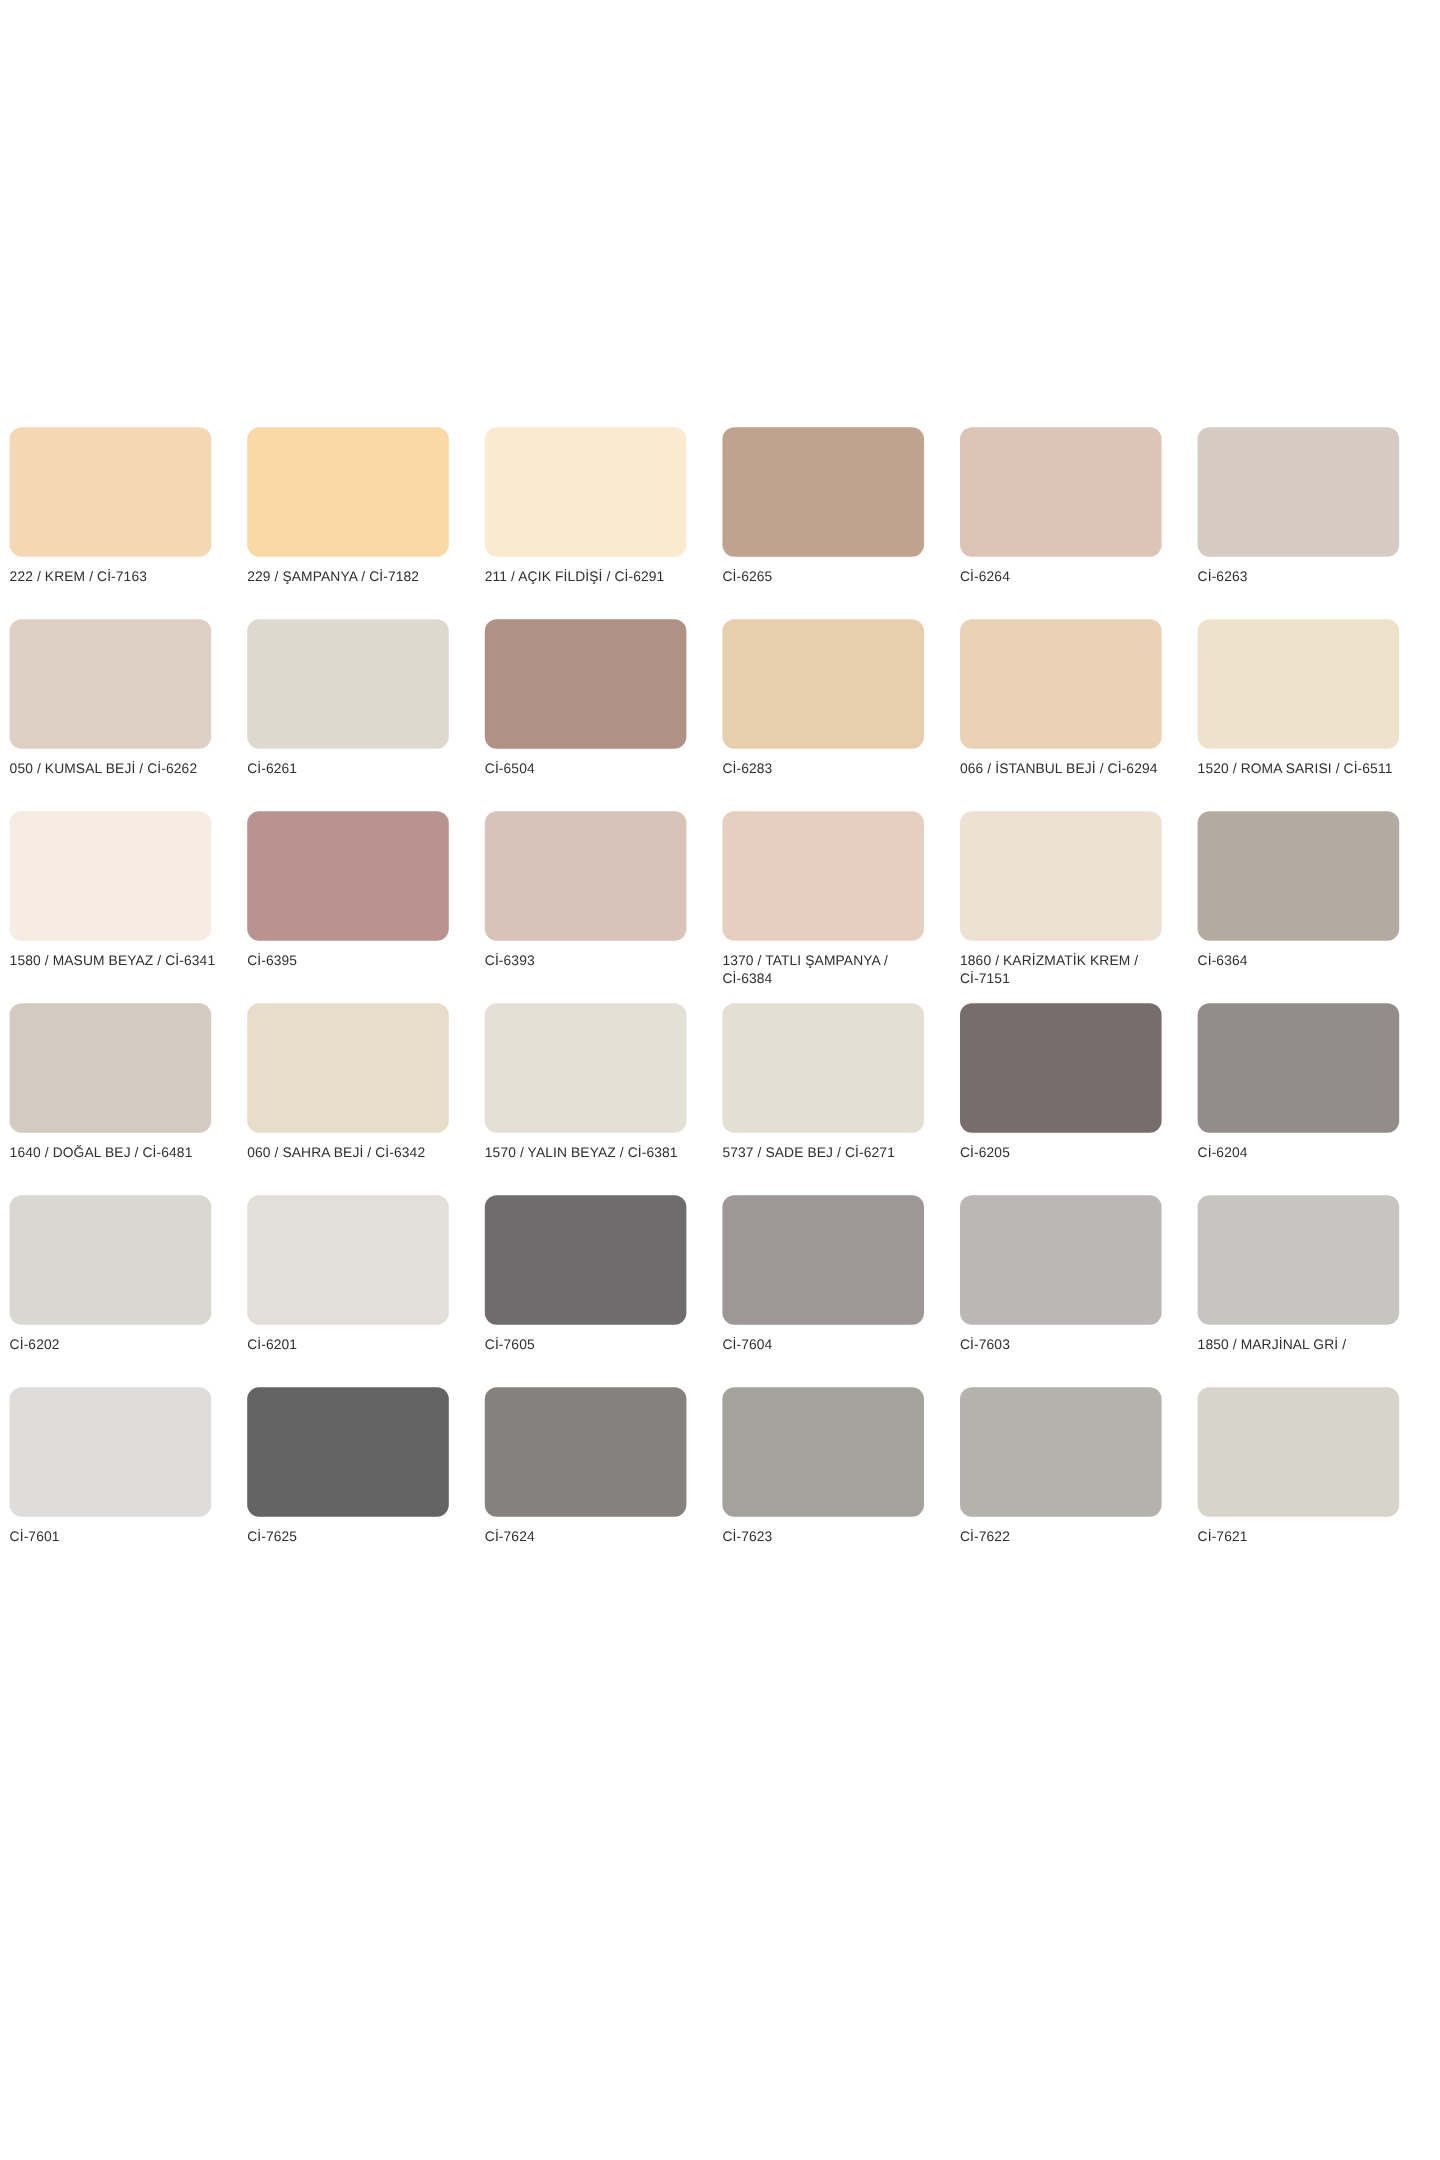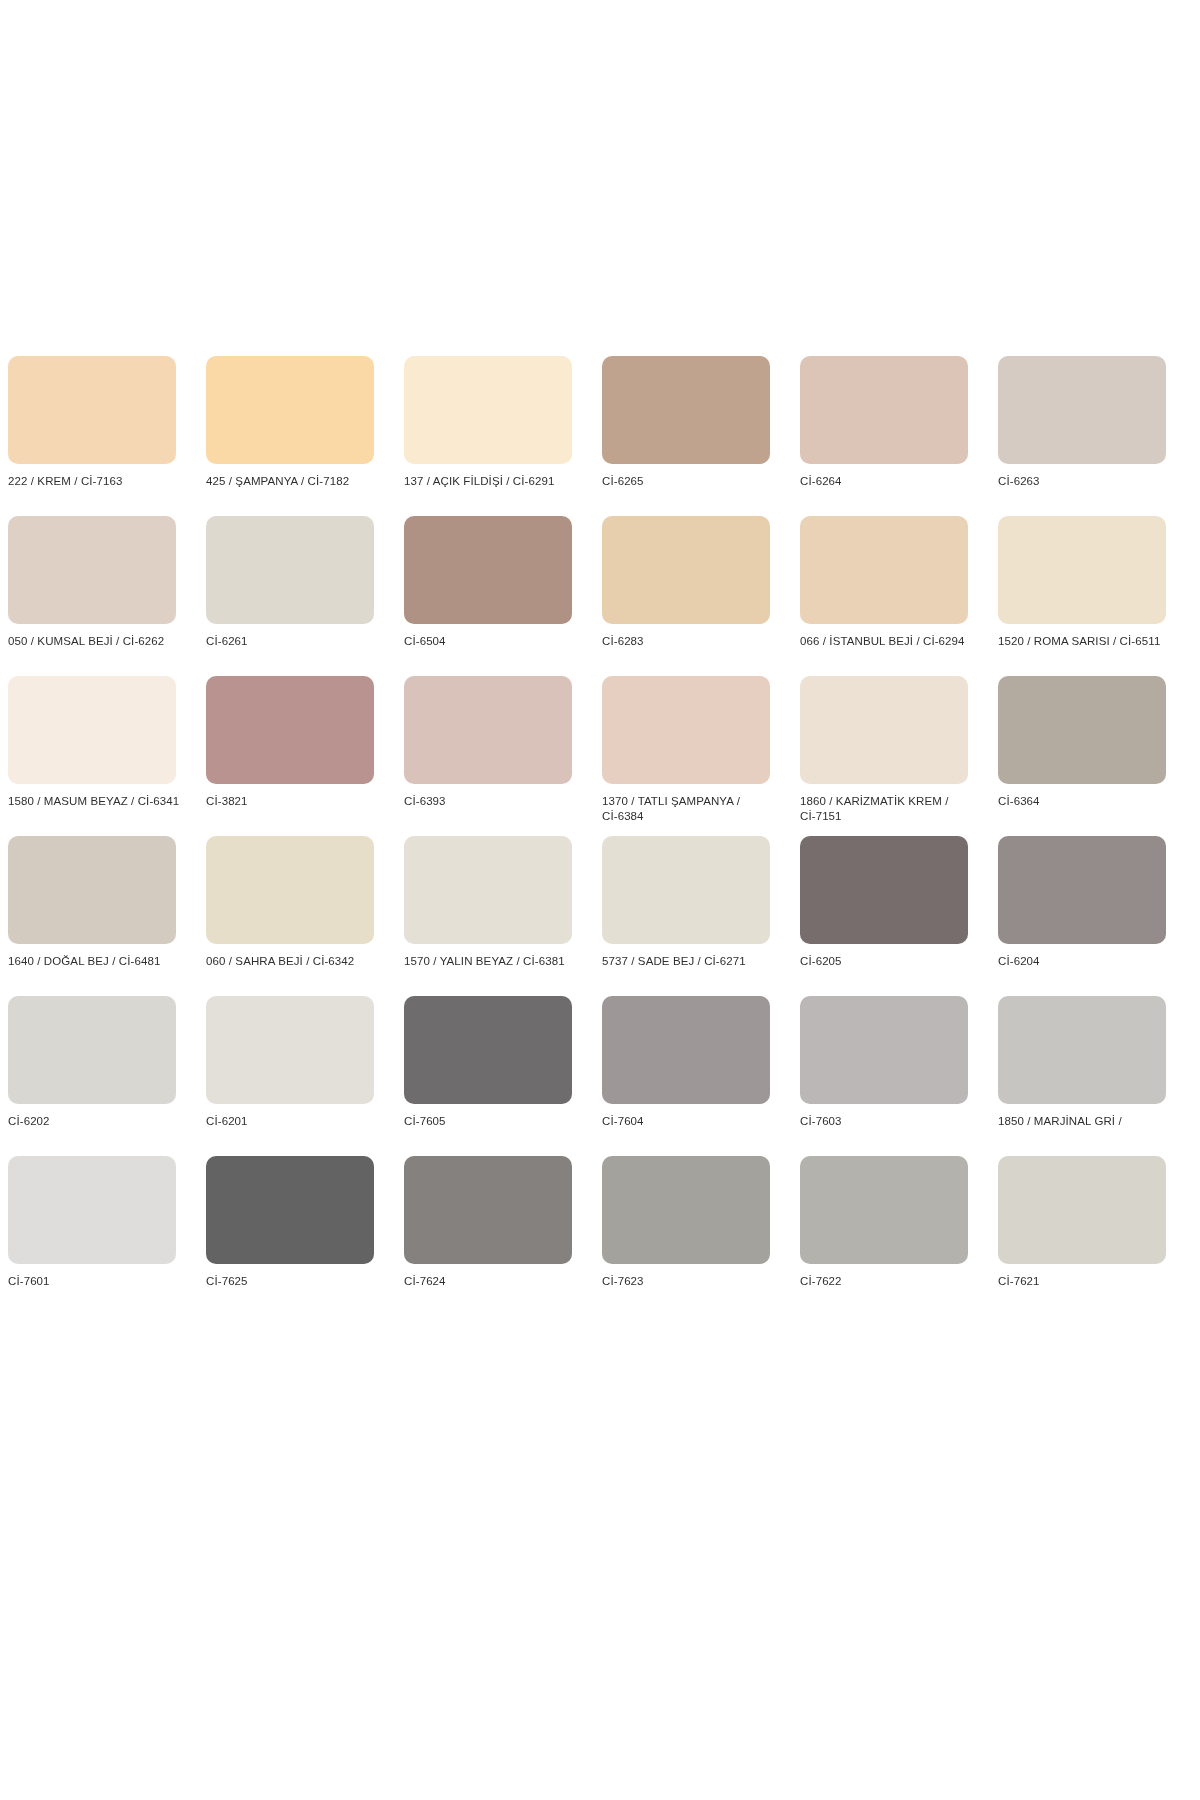--- a/index.html
+++ b/index.html
@@ -61,25 +61,25 @@
 <body>
 
 <div id="palette-sheet">
   <div id="swatch-grid">
       <div class="swatch-cell">
         <div class="swatch-chip" style="background: rgb(245, 215, 180);"></div>
         <div class="swatch-label">222 / KREM / Cİ-7163</div>
       </div>
       <div class="swatch-cell">
         <div class="swatch-chip" style="background: rgb(251, 217, 166);"></div>
-        <div class="swatch-label">425 / ŞAMPANYA / Cİ-7182</div>
+        <div class="swatch-label">229 / ŞAMPANYA / Cİ-7182</div>
       </div>
       <div class="swatch-cell">
         <div class="swatch-chip" style="background: rgb(250, 234, 208);"></div>
-        <div class="swatch-label">137 / AÇIK FİLDİŞİ / Cİ-6291</div>
+        <div class="swatch-label">211 / AÇIK FİLDİŞİ / Cİ-6291</div>
       </div>
       <div class="swatch-cell">
         <div class="swatch-chip" style="background: rgb(192, 163, 142);"></div>
         <div class="swatch-label">Cİ-6265</div>
       </div>
       <div class="swatch-cell">
         <div class="swatch-chip" style="background: rgb(220, 196, 182);"></div>
         <div class="swatch-label">Cİ-6264</div>
       </div>
       <div class="swatch-cell">
@@ -109,21 +109,21 @@
       <div class="swatch-cell">
         <div class="swatch-chip" style="background: rgb(239, 226, 205);"></div>
         <div class="swatch-label">1520 / ROMA SARISI / Cİ-6511</div>
       </div>
       <div class="swatch-cell">
         <div class="swatch-chip" style="background: rgb(246, 236, 225);"></div>
         <div class="swatch-label">1580 / MASUM BEYAZ / Cİ-6341</div>
       </div>
       <div class="swatch-cell">
         <div class="swatch-chip" style="background: rgb(185, 147, 143);"></div>
-        <div class="swatch-label">Cİ-3821</div>
+        <div class="swatch-label">Cİ-6395</div>
       </div>
       <div class="swatch-cell">
         <div class="swatch-chip" style="background: rgb(217, 194, 186);"></div>
         <div class="swatch-label">Cİ-6393</div>
       </div>
       <div class="swatch-cell">
         <div class="swatch-chip" style="background: rgb(230, 207, 193);"></div>
         <div class="swatch-label">1370 / TATLI ŞAMPANYA / Cİ-6384</div>
       </div>
       <div class="swatch-cell">

